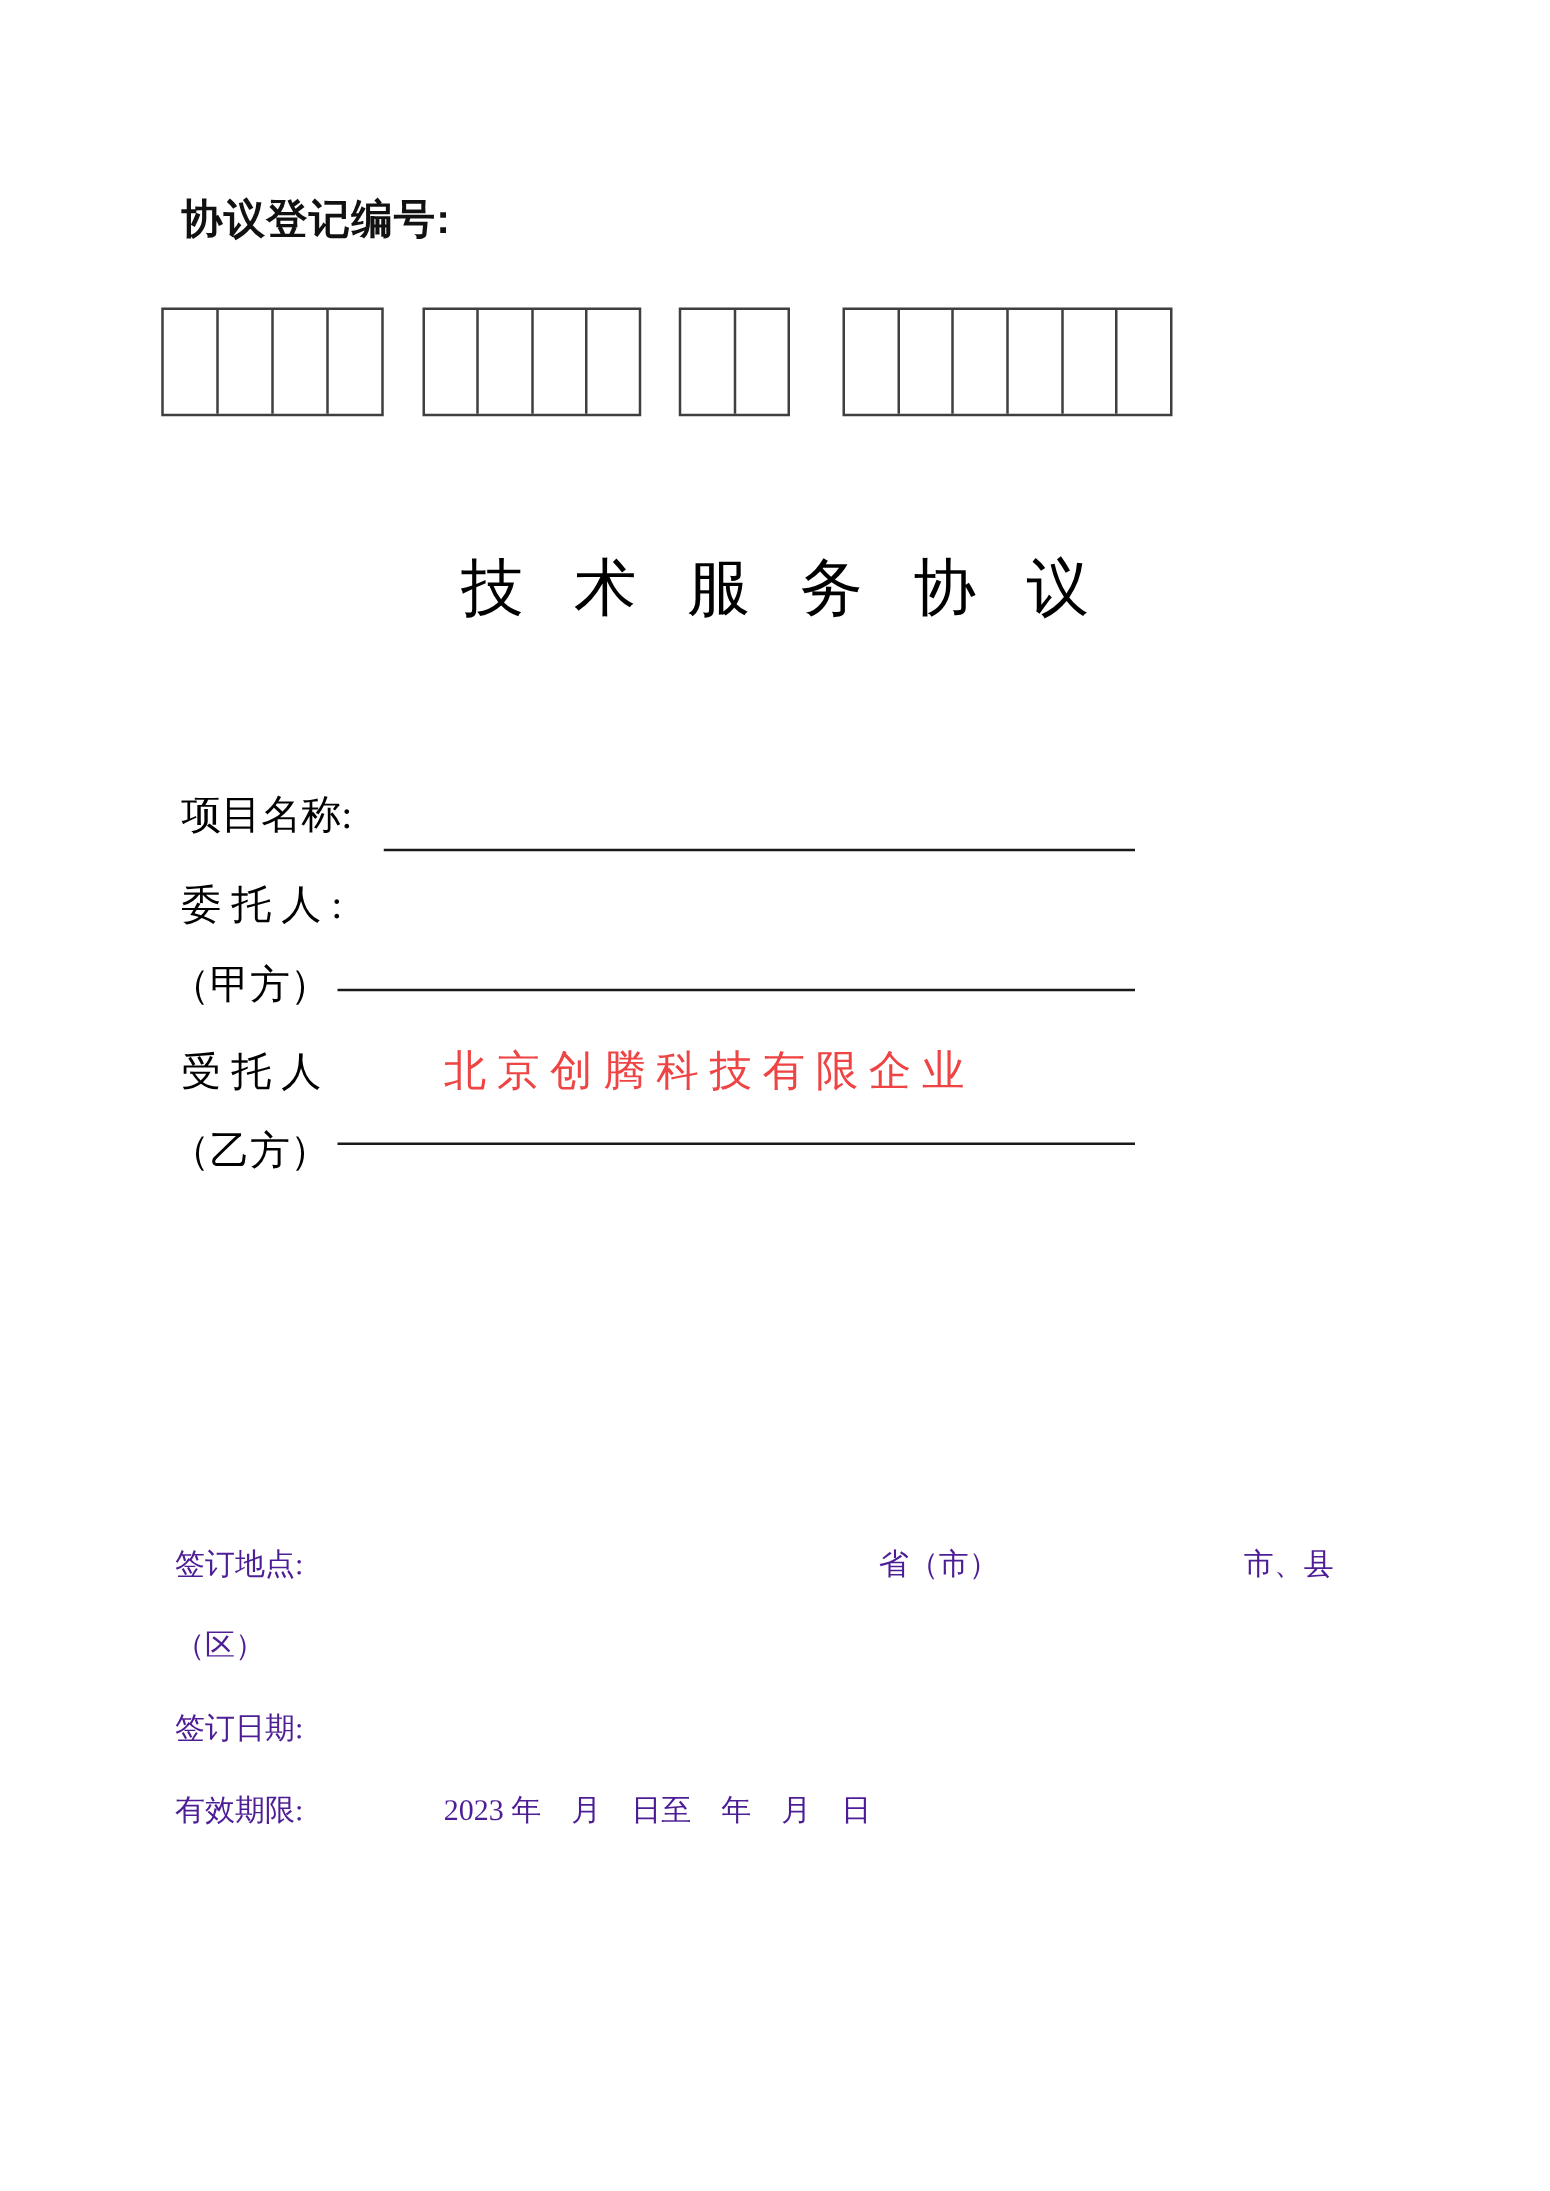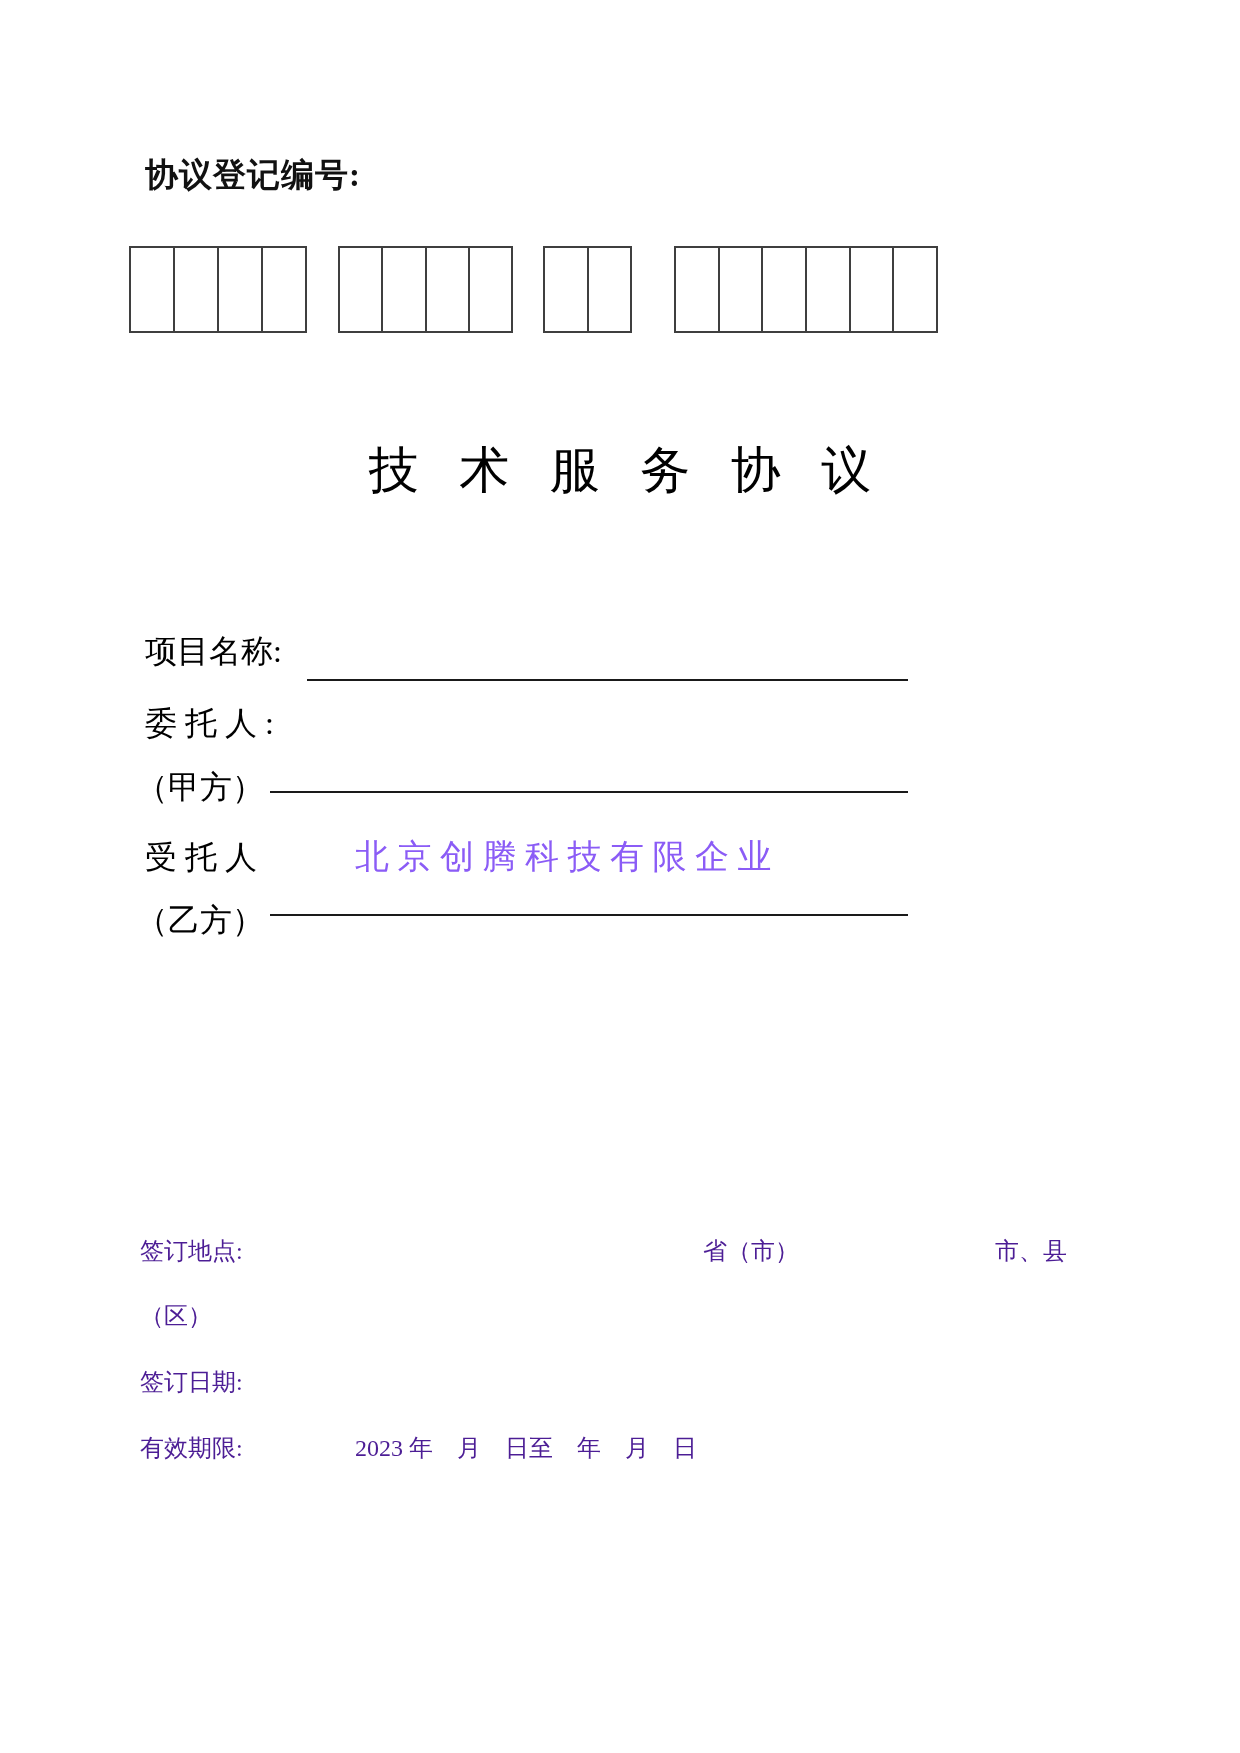--- a/index.html
+++ b/index.html
@@ -14,21 +14,21 @@
     background: #ffffff;
     color: #111111;
     font-family: "Liberation Serif", "DejaVu Serif", serif;
     overflow: hidden;
   }
   .abs { position: absolute; white-space: pre; }
 
   
   .reg-label {
     left: 145px; top: 153px;
-    font-family: Liberation Serif, serif;
+    font-family: Liberation Sans, sans-serif;
     font-weight: 700;
     font-size: 33px;
     letter-spacing: 1px;
   }
 
   
   .box-group {
     position: absolute;
     top: 246px;
     height: 87px;
@@ -55,21 +55,21 @@
     box-sizing: border-box;
     color: #000000;
   }
 
   
   .field { font-size: 32px; color: #000000; }
   .lbl-project { left: 145px; top: 630px; }
   .lbl-client  { left: 145px; top: 702px; }
   .lbl-party-a { left: 136px; top: 766px; }
   .lbl-trustee { left: 145px; top: 836px; }
-  .val-trustee { left: 355px; top: 834px; font-size: 34px; color: #8b5cf6; }
+  .val-trustee { left: 355px; top: 834px; font-size: 34px; color: #ef4444; }
   .lbl-party-b { left: 136px; top: 899px; }
 
   .blank-line {
     position: absolute;
     height: 0;
     border-top: 2px solid #1a1a1a;
   }
   .line-project { left: 307px; top: 679px; width: 601px; }
   .line-party-a { left: 270px; top: 791px; width: 638px; }
   .line-party-b { left: 270px; top: 914px; width: 638px; }

